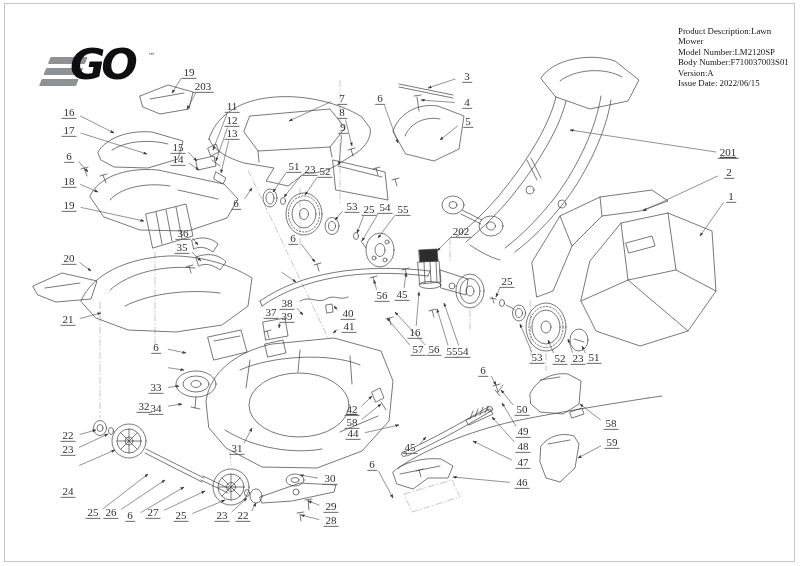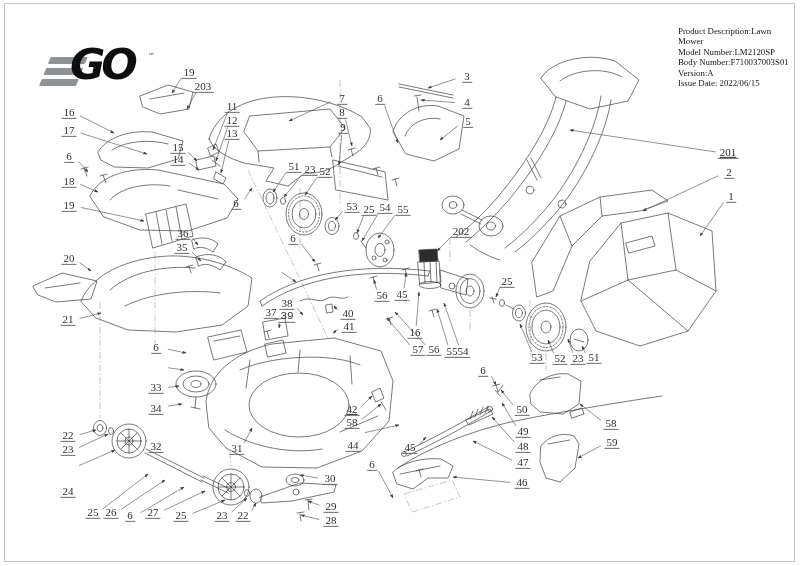--- a/index.html
+++ b/index.html
@@ -362,54 +362,54 @@
       <div class="callout" style="left: 325px; top: 172px;">52</div>
       <div class="callout" style="left: 352px; top: 207px;">53</div>
       <div class="callout" style="left: 369px; top: 210px;">25</div>
       <div class="callout" style="left: 385px; top: 208px;">54</div>
       <div class="callout" style="left: 403px; top: 210px;">55</div>
       <div class="callout" style="left: 236px; top: 204px;">6</div>
       <div class="callout" style="left: 461px; top: 232px;">202</div>
       <div class="callout" style="left: 293px; top: 239px;">6</div>
       <div class="callout" style="left: 271px; top: 269px; margin-top: 44px;">37</div>
       <div class="callout" style="left: 287px; top: 304px;">38</div>
-      <div class="callout" style="left: 287px; top: 317px; font-family: Liberation Mono, monospace;">39</div>
+      <div class="callout" style="left: 287px; top: 317px;">39</div>
       <div class="callout" style="left: 348px; top: 314px;">40</div>
       <div class="callout" style="left: 349px; top: 327px;">41</div>
       <div class="callout" style="left: 382px; top: 296px;">56</div>
       <div class="callout" style="left: 402px; top: 295px;">45</div>
       <div class="callout" style="left: 415px; top: 333px;">16</div>
       <div class="callout" style="left: 418px; top: 350px;">57</div>
       <div class="callout" style="left: 434px; top: 350px;">56</div>
       <div class="callout" style="left: 452px; top: 352px;">55</div>
       <div class="callout" style="left: 463px; top: 352px;">54</div>
       <div class="callout" style="left: 507px; top: 282px;">25</div>
       <div class="callout" style="left: 537px; top: 358px;">53</div>
       <div class="callout" style="left: 560px; top: 359px;">52</div>
       <div class="callout" style="left: 578px; top: 359px;">23</div>
       <div class="callout" style="left: 594px; top: 358px;">51</div>
       <div class="callout" style="left: 483px; top: 371px;">6</div>
       <div class="callout" style="left: 156px; top: 348px;">6</div>
       <div class="callout" style="left: 156px; top: 367px; margin-top: 42px;">34</div>
       <div class="callout" style="left: 156px; top: 388px;">33</div>
-      <div class="callout" style="left: 156px; top: 407px; margin-top: 40px;">32</div>
+      <div class="callout" style="left: 144px; top: 407px;">32</div>
       <div class="callout" style="left: 68px; top: 436px;">22</div>
       <div class="callout" style="left: 68px; top: 450px;">23</div>
       <div class="callout" style="left: 68px; top: 492px;">24</div>
       <div class="callout" style="left: 93px; top: 513px;">25</div>
       <div class="callout" style="left: 111px; top: 513px;">26</div>
       <div class="callout" style="left: 130px; top: 516px;">6</div>
       <div class="callout" style="left: 153px; top: 513px;">27</div>
       <div class="callout" style="left: 181px; top: 516px;">25</div>
       <div class="callout" style="left: 222px; top: 516px;">23</div>
       <div class="callout" style="left: 243px; top: 516px;">22</div>
       <div class="callout" style="left: 237px; top: 449px;">31</div>
       <div class="callout" style="left: 352px; top: 410px; text-decoration: underline;">42</div>
       <div class="callout" style="left: 352px; top: 423px;">58</div>
-      <div class="callout" style="left: 353px; top: 446px;">44</div>
+      <div class="callout" style="left: 353px; top: 434px;">44</div>
       <div class="callout" style="left: 410px; top: 448px;">45</div>
       <div class="callout" style="left: 372px; top: 465px;">6</div>
       <div class="callout" style="left: 330px; top: 479px; text-align: right;">30</div>
       <div class="callout" style="left: 331px; top: 507px;">29</div>
       <div class="callout" style="left: 331px; top: 521px;">28</div>
       <div class="callout" style="left: 522px; top: 410px;">50</div>
       <div class="callout" style="left: 523px; top: 432px;">49</div>
       <div class="callout" style="left: 523px; top: 447px;">48</div>
       <div class="callout" style="left: 523px; top: 463px;">47</div>
       <div class="callout" style="left: 522px; top: 483px;">46</div>

